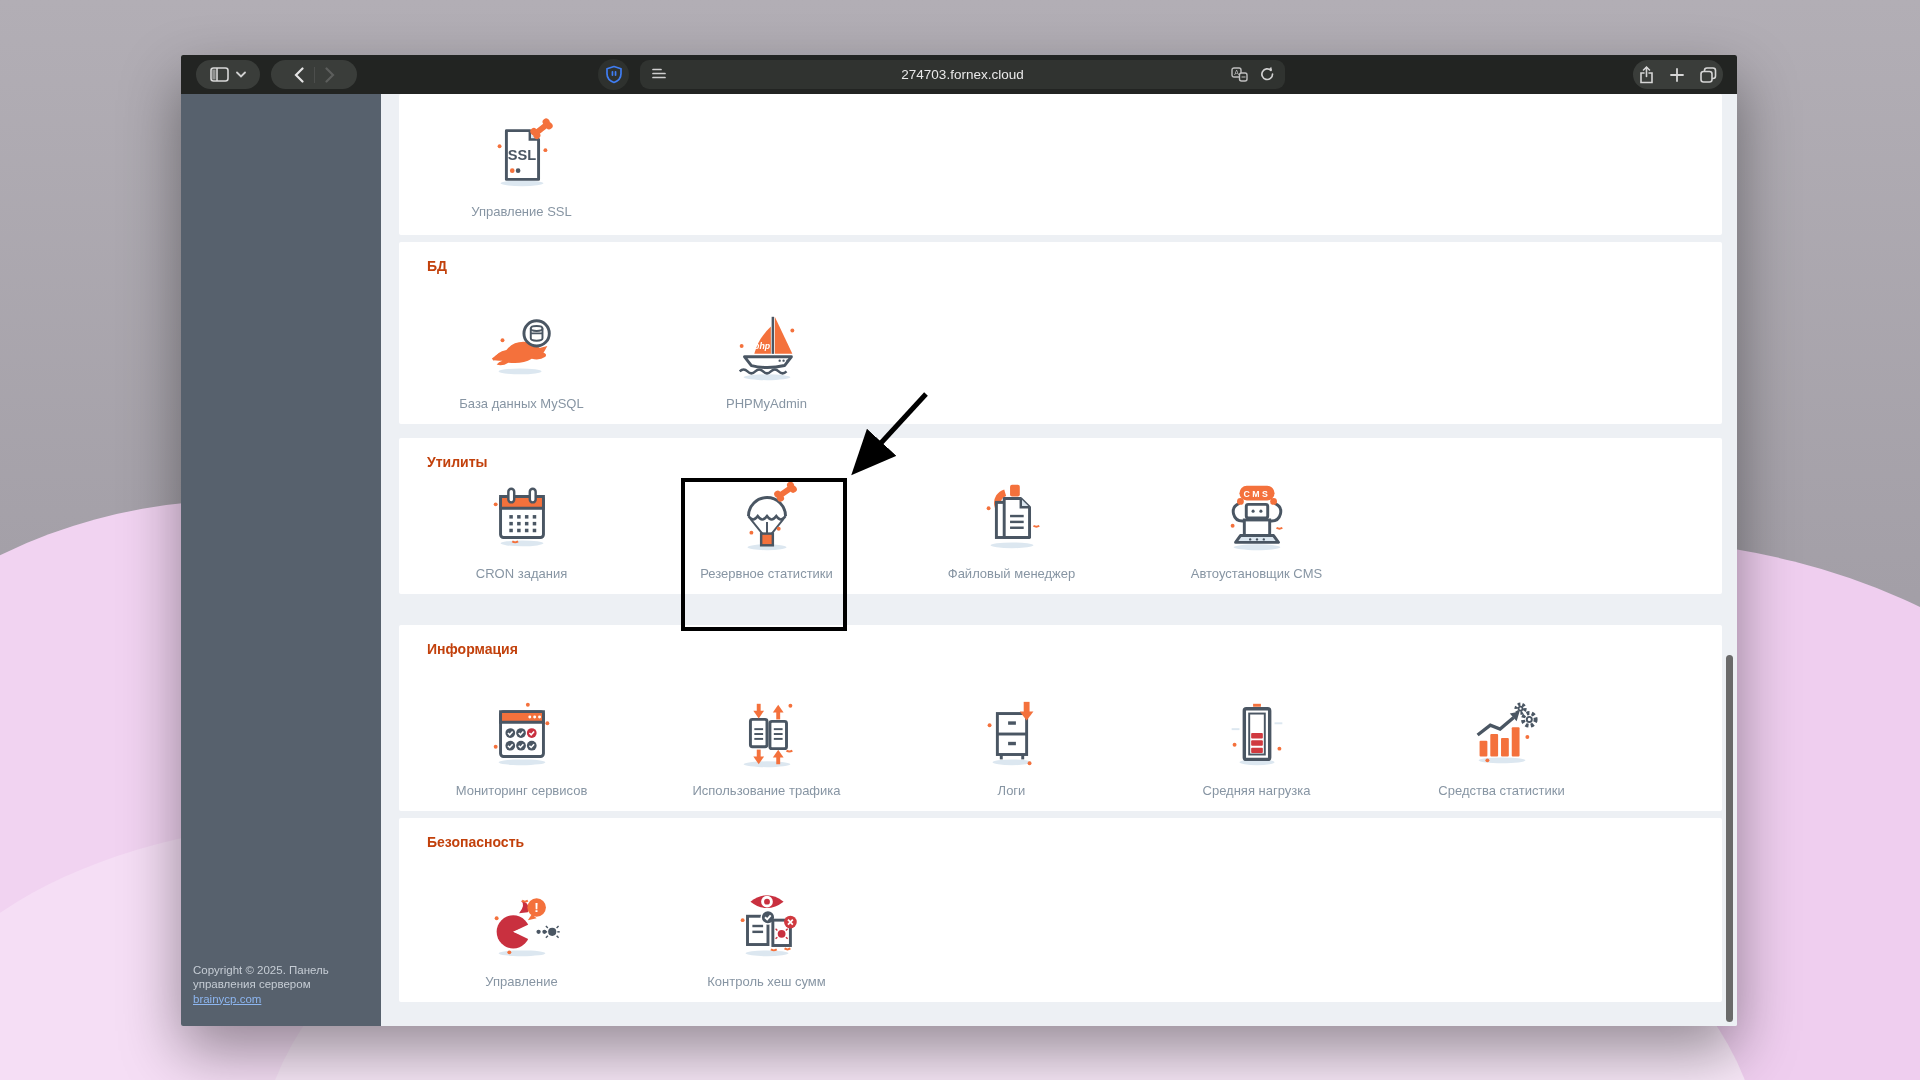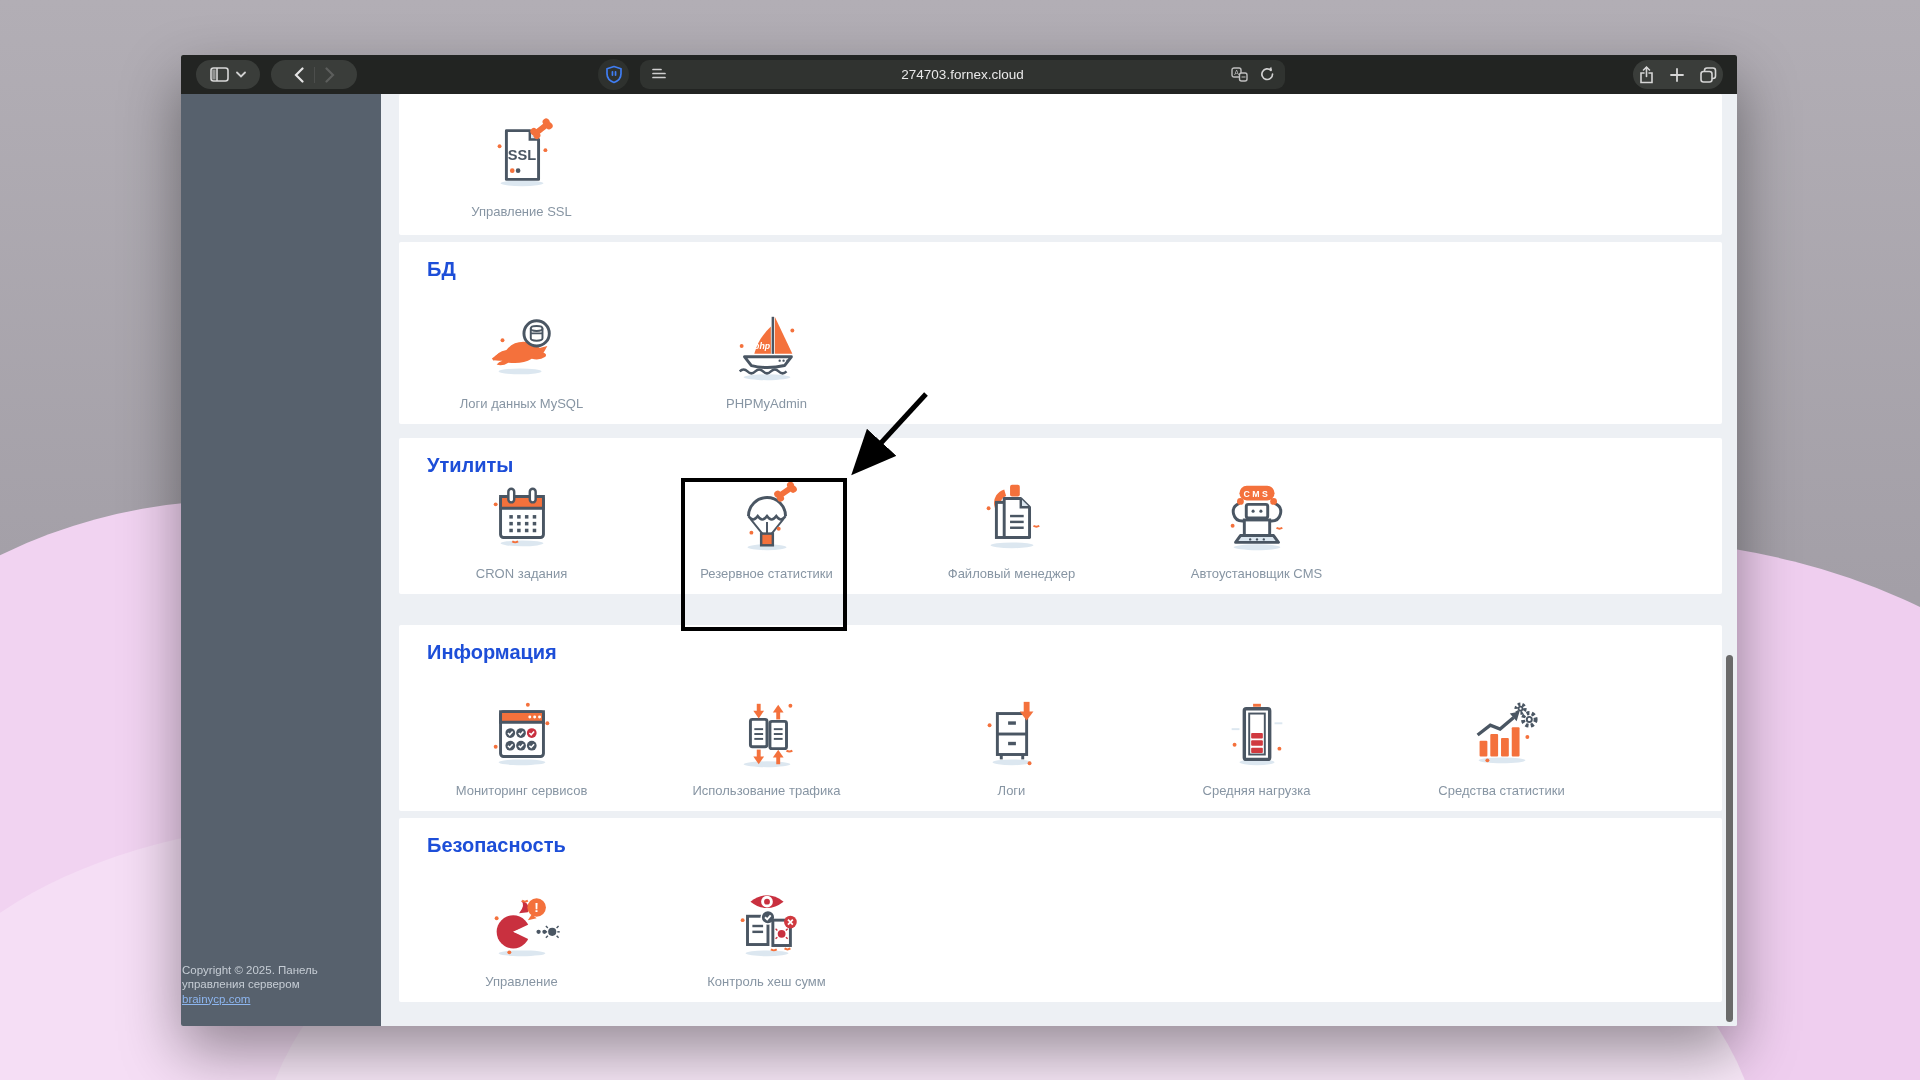--- a/index.html
+++ b/index.html
@@ -29,26 +29,26 @@
   .urlbar{position:absolute;left:459px;top:5px;width:645px;height:29px;background:#303330;border-radius:9px;display:flex;align-items:center;}
   .url-text{position:absolute;left:0;right:0;text-align:center;color:#e9e9e9;font-size:13.5px;}
   .url-left{position:absolute;left:11px;top:7px;}
   .url-right{position:absolute;right:10px;top:6px;display:flex;gap:12px;align-items:center;}
   .pill-right{left:1452px;top:5px;width:90px;height:29px;gap:16px;}
   .tb-icon{display:block;}
 
   
   .win-body{display:flex;height:932px;}
   .sidebar{position:relative;width:200px;background:#57616d;flex:none;}
-  .copyright{position:absolute;left:1px;bottom:20px;width:150px;color:#c6cdd5;font-size:11.5px;line-height:1.25;}
+  .copyright{position:absolute;left:12px;bottom:20px;width:150px;color:#c6cdd5;font-size:11.5px;line-height:1.25;}
   .copyright a{color:#8db6f0;text-decoration:underline;cursor:pointer;}
   .main{position:relative;flex:1;background:#edf0f4;overflow:hidden;}
 
   .card{position:absolute;left:18px;width:1323px;background:#ffffff;border-radius:2px;}
-  .card-title{position:absolute;top:16px;left:28px;font-size:20px;font-weight:700;color:#1d4ed8;}
+  .card-title{position:absolute;top:16px;left:28px;font-size:14px;font-weight:700;color:#c2410c;}
   .tiles{position:absolute;left:0;bottom:13px;display:flex;}
   .tile{width:245px;display:flex;flex-direction:column;align-items:center;cursor:pointer;}
   .tile .icon{width:78px;height:78px;display:flex;align-items:center;justify-content:center;margin-bottom:9px;}
   .tile .lbl{font-size:13px;color:#8795a3;white-space:nowrap;}
 
   .scroll-thumb{position:absolute;right:4px;top:561px;width:7px;height:367px;border-radius:4px;background:#6a6a6a;}
 
   
   .annotation{position:absolute;left:0;top:0;width:1920px;height:1080px;pointer-events:none;z-index:50;}
 </style>
@@ -174,21 +174,21 @@
                   <ellipse cx="38" cy="64" rx="22" ry="3" fill="#dce7f0"></ellipse>
                   <path d="M10 52q4-8 14-10 8-10 22-8 8 1 12 6l8-2-4 7q4 1 2 4-6 4-14 2-10 6-24 4-6 4-12 2 2-3 6-4-8 0-10-1z" fill="#f4713c"></path>
                   <path d="M10 52l8-6" stroke="#f4713c" stroke-width="3"></path>
                   <circle cx="55" cy="25" r="13" fill="#ffffff" stroke="#4a5663" stroke-width="3"></circle>
                   <ellipse cx="55" cy="20" rx="6" ry="2.5" fill="none" stroke="#4a5663" stroke-width="2"></ellipse>
                   <path d="M49 20v10m12-10v10M49 25h12M49 30c0 1.5 2.7 2.5 6 2.5s6-1 6-2.5" fill="none" stroke="#4a5663" stroke-width="2"></path>
                   <circle cx="20" cy="32" r="2" fill="#f4713c"></circle>
                   <circle cx="62" cy="47" r="2" fill="#f4713c"></circle>
                 </svg>
               </div>
-              <div class="lbl">Логи данных MySQL</div>
+              <div class="lbl">База данных MySQL</div>
             </div>
             <div class="tile">
               <div class="icon">
                 <svg width="78" height="78" viewBox="0 0 80 80">
                   <ellipse cx="40" cy="70" rx="24" ry="3" fill="#dce7f0"></ellipse>
                   <line x1="46" y1="8" x2="46" y2="46" stroke="#4a5663" stroke-width="2.5"></line>
                   <path d="M44 18Q31 30 27 46h17z" fill="#f4713c"></path>
                   <path d="M48 8l18 38H48z" fill="#f4713c"></path>
                   <text x="35" y="41" text-anchor="middle" font-size="9" font-weight="bold" font-style="italic" fill="#ffffff" font-family="Liberation Sans">php</text>
                   <path d="M17 49h48l-7 9q-18 4-34 0z" fill="#ffffff" stroke="#4a5663" stroke-width="3" stroke-linejoin="round"></path>

